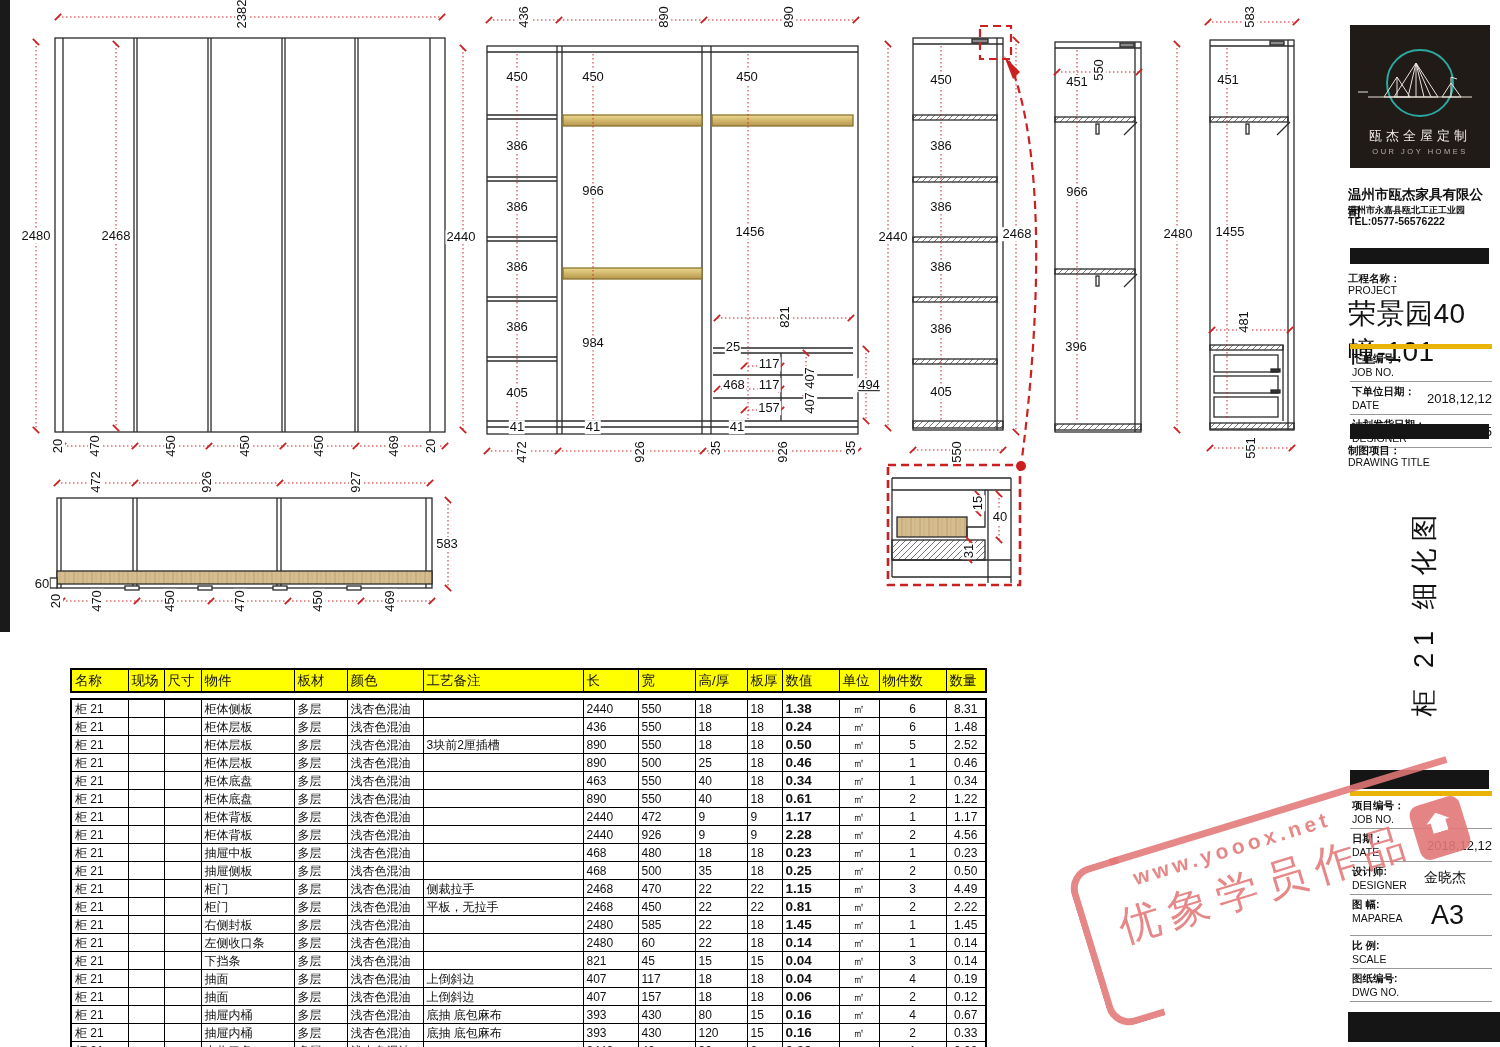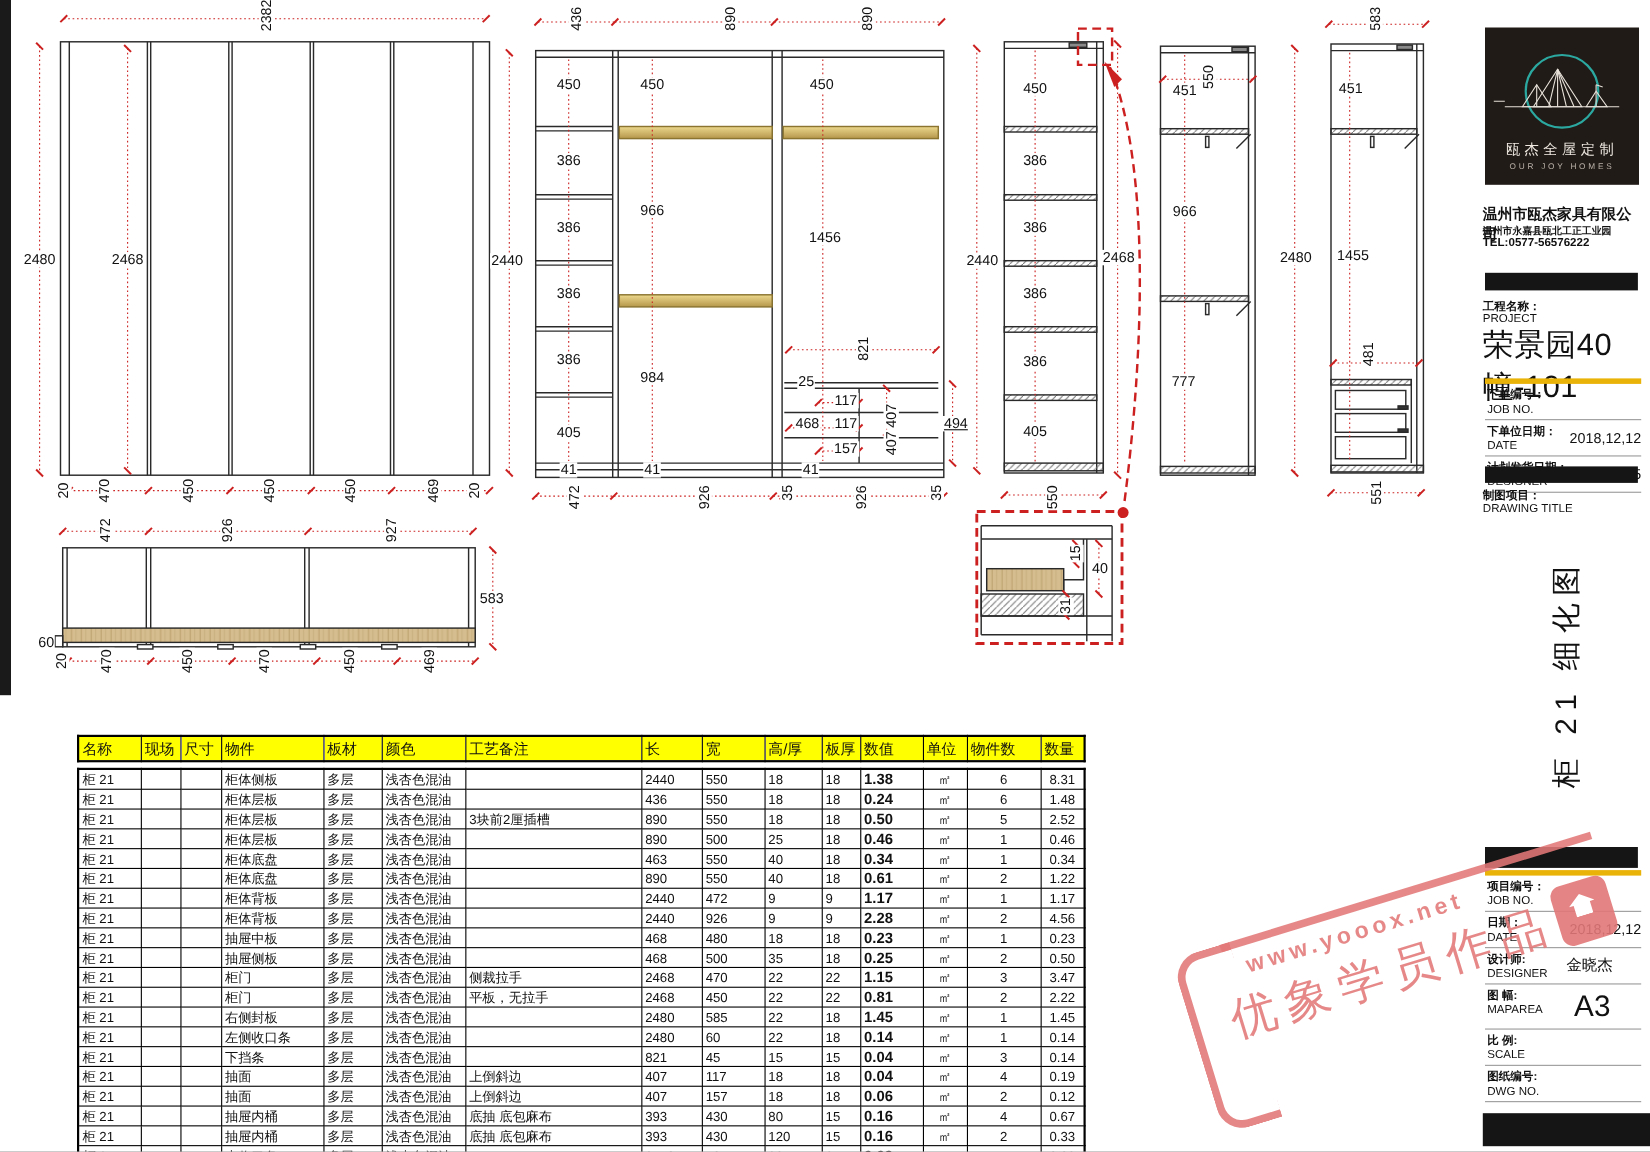--- a/index.html
+++ b/index.html
@@ -293,21 +293,21 @@
       <span class="dim" style="left: 517px; top: 207px;">386</span>
       <span class="dim" style="left: 517px; top: 267px;">386</span>
       <span class="dim" style="left: 517px; top: 327px;">386</span>
       <span class="dim" style="left: 517px; top: 393px;">405</span>
       <span class="dim" style="left: 517px; top: 427px;">41</span>
       <span class="dim" style="left: 593px; top: 77px;">450</span>
       <span class="dim" style="left: 593px; top: 191px;">966</span>
       <span class="dim" style="left: 593px; top: 343px;">984</span>
       <span class="dim" style="left: 593px; top: 427px;">41</span>
       <span class="dim" style="left: 747px; top: 77px;">450</span>
-      <span class="dim" style="left: 750px; top: 216px;">1456</span>
+      <span class="dim" style="left: 750px; top: 232px;">1456</span>
       <span class="dim rot" style="left: 785px; top: 317px;">821</span>
       <span class="dim" style="left: 733px; top: 347px;">25</span>
       <span class="dim" style="left: 769px; top: 364px;">117</span>
       <span class="dim" style="left: 734px; top: 385px;">468</span>
       <span class="dim" style="left: 769px; top: 385px;">117</span>
       <span class="dim" style="left: 769px; top: 408px;">157</span>
       <span class="dim" style="left: 737px; top: 427px;">41</span>
       <span class="dim rot" style="left: 810px; top: 378px;">407</span>
       <span class="dim rot" style="left: 810px; top: 403px;">407</span>
       <span class="dim" style="left: 869px; top: 385px; text-decoration: underline;">494</span>
@@ -321,21 +321,21 @@
       <span class="dim" style="left: 941px; top: 146px;">386</span>
       <span class="dim" style="left: 941px; top: 207px;">386</span>
       <span class="dim" style="left: 941px; top: 267px;">386</span>
       <span class="dim" style="left: 941px; top: 329px;">386</span>
       <span class="dim" style="left: 941px; top: 392px;">405</span>
       <span class="dim" style="left: 1017px; top: 234px;">2468</span>
       <span class="dim rot" style="left: 957px; top: 452px;">550</span>
       <span class="dim rot" style="left: 1099px; top: 70px;">550</span>
       <span class="dim" style="left: 1077px; top: 82px;">451</span>
       <span class="dim" style="left: 1077px; top: 192px;">966</span>
-      <span class="dim" style="left: 1076px; top: 347px;">777</span>
+      <span class="dim" style="left: 1076px; top: 347px;">396</span>
       <span class="dim" style="left: 1178px; top: 234px;">2480</span>
       <span class="dim rot" style="left: 1250px; top: 17px;">583</span>
       <span class="dim" style="left: 1228px; top: 80px;">451</span>
       <span class="dim" style="left: 1230px; top: 232px;">1455</span>
       <span class="dim rot" style="left: 1244px; top: 322px;">481</span>
       <span class="dim rot" style="left: 1251px; top: 448px;">551</span>
       <span class="dim rot" style="left: 96px; top: 482px;">472</span>
       <span class="dim rot" style="left: 207px; top: 482px;">926</span>
       <span class="dim rot" style="left: 356px; top: 482px;">927</span>
       <span class="dim" style="left: 447px; top: 544px;">583</span>
@@ -586,21 +586,21 @@
           <td class="c4">多层</td>
           <td class="c5">浅杏色混油</td>
           <td class="c6">侧裁拉手</td>
           <td class="c7">2468</td>
           <td class="c8">470</td>
           <td class="c9">22</td>
           <td class="c10">22</td>
           <td class="c11">1.15</td>
           <td class="c12">㎡</td>
           <td class="c13">3</td>
-          <td class="c14">3.47</td>
+          <td class="c14">4.49</td>
         </tr>
         <tr>
           <td class="c0">柜 21</td>
           <td class="c1"></td>
           <td class="c2"></td>
           <td class="c3">柜门</td>
           <td class="c4">多层</td>
           <td class="c5">浅杏色混油</td>
           <td class="c6">平板，无拉手</td>
           <td class="c7">2468</td>

